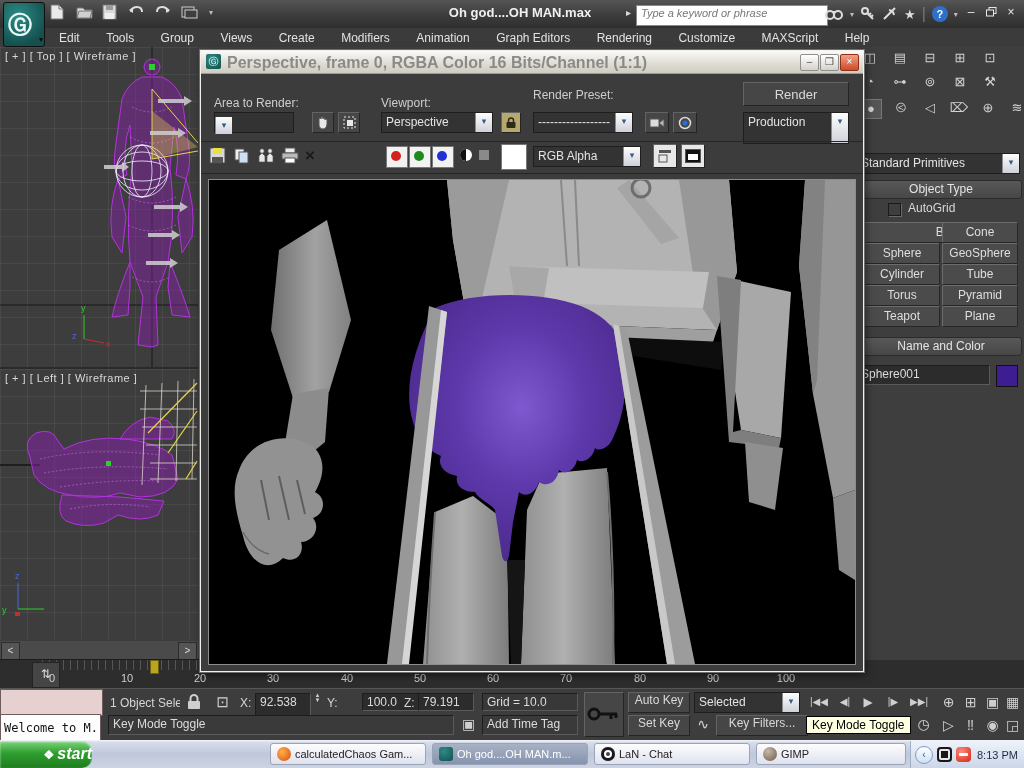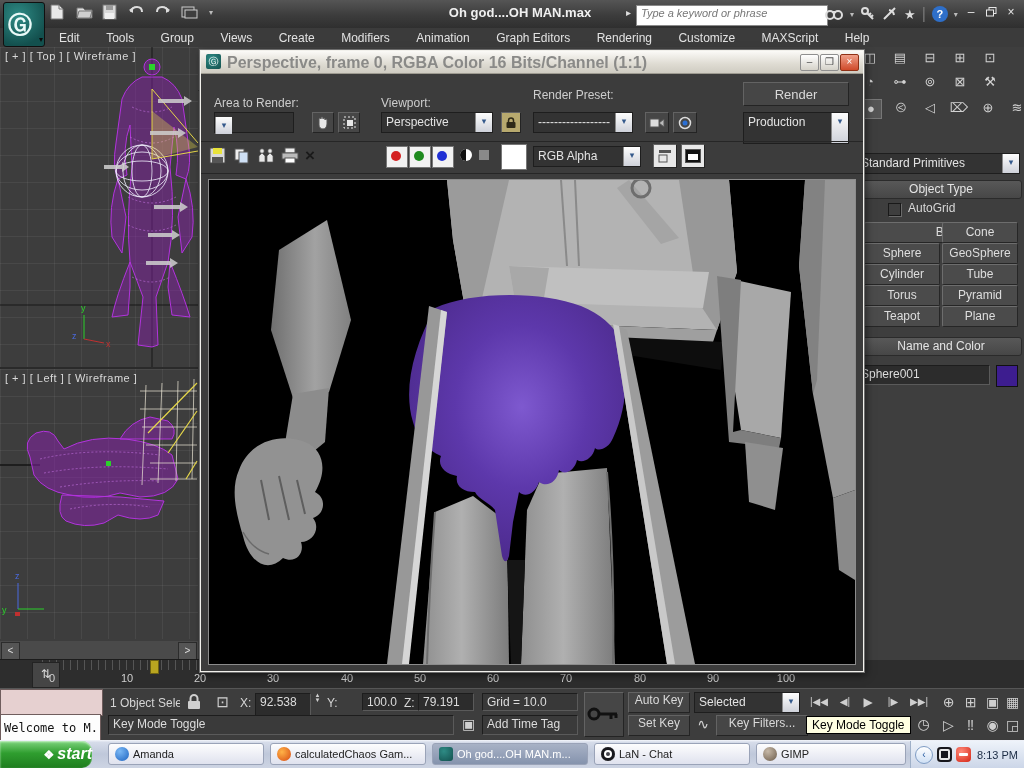--- a/index.html
+++ b/index.html
@@ -682,24 +682,20 @@
           <path d="M404 144 L410 146 L466 484 L458 484 Z" fill="#c9c9c9"></path>
         </g>
       </svg>
     </div>
   </div>
 
   <div id="taskbar" class="abs">
     <div id="start-btn" class="abs">
       <span style="font-style:normal;font-size:12px;margin-right:3px;">❖</span><span>start</span>
     </div>
-    <div class="task-btn" style="left:108px;width:156px;">
-      <span class="tb-ico" style="background:radial-gradient(circle at 35% 30%,#7ab8f5,#1e63c0);border-radius:50%;"></span>
-      <span>Amanda</span>
-    </div>
     <div class="task-btn" style="left:270px;width:156px;">
       <span class="tb-ico" style="background:radial-gradient(circle at 35% 35%,#ffb347,#d84a12);border-radius:50%;"></span>
       <span>calculatedChaos Gam...</span>
     </div>
     <div class="task-btn active" style="left:432px;width:156px;">
       <span class="tb-ico" style="background:radial-gradient(circle at 35% 30%,#2e8b85,#13504e);"></span>
       <span>Oh god....OH MAN.m...</span>
     </div>
     <div class="task-btn" style="left:594px;width:156px;">
       <span class="tb-ico" style="background:radial-gradient(circle at 50% 40%,#4a4a52,#17171c);border-radius:50%;box-shadow:inset 0 0 0 3px #17171c, inset 0 0 0 5px #fff;"></span>

